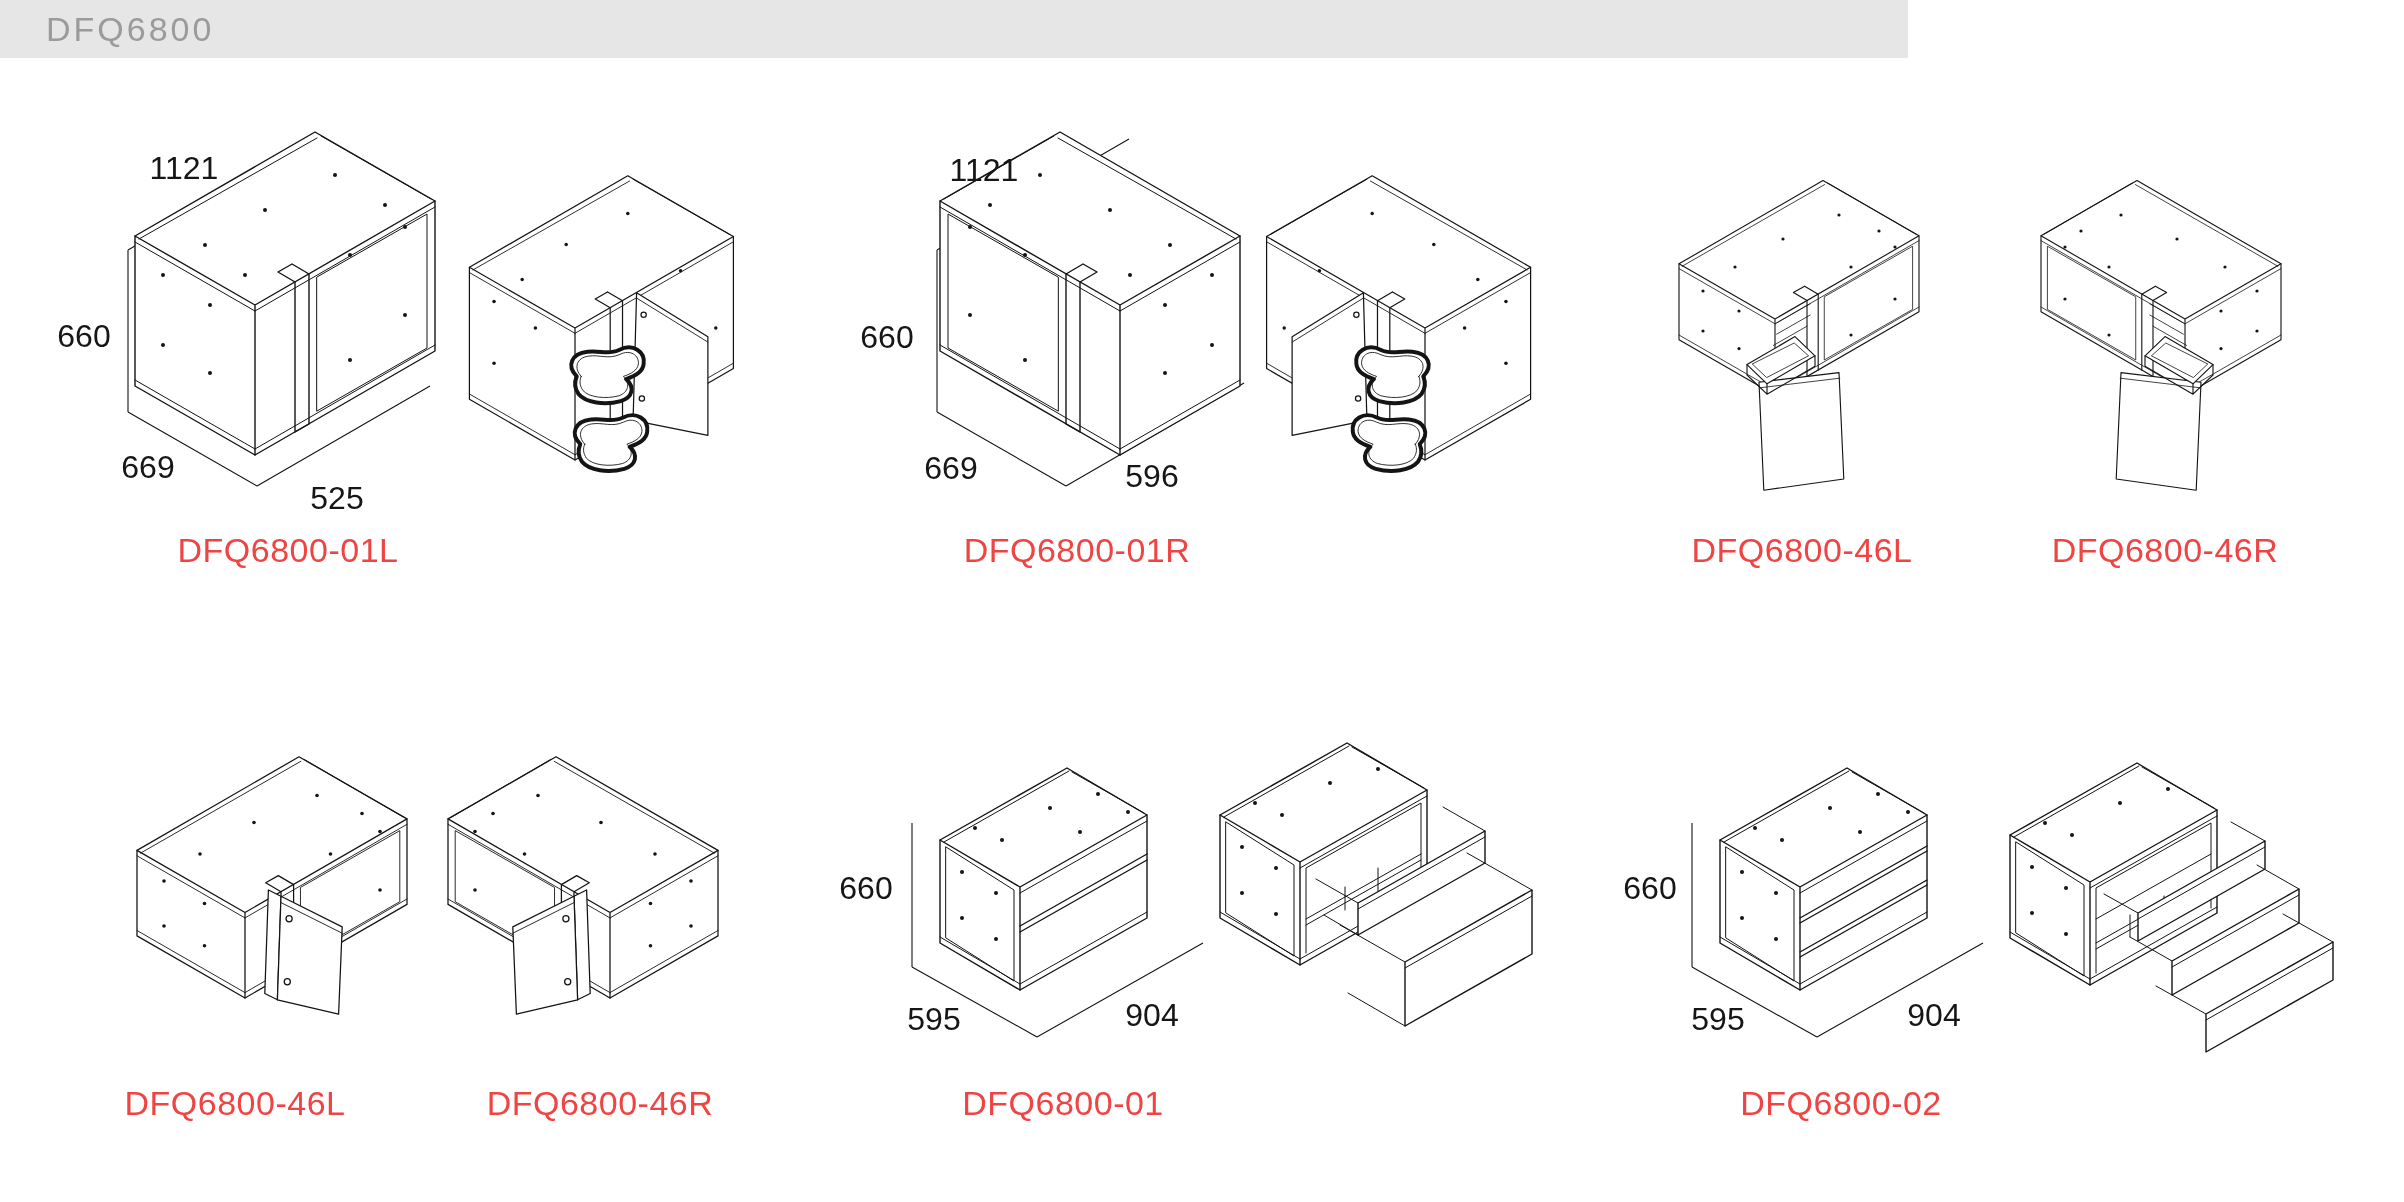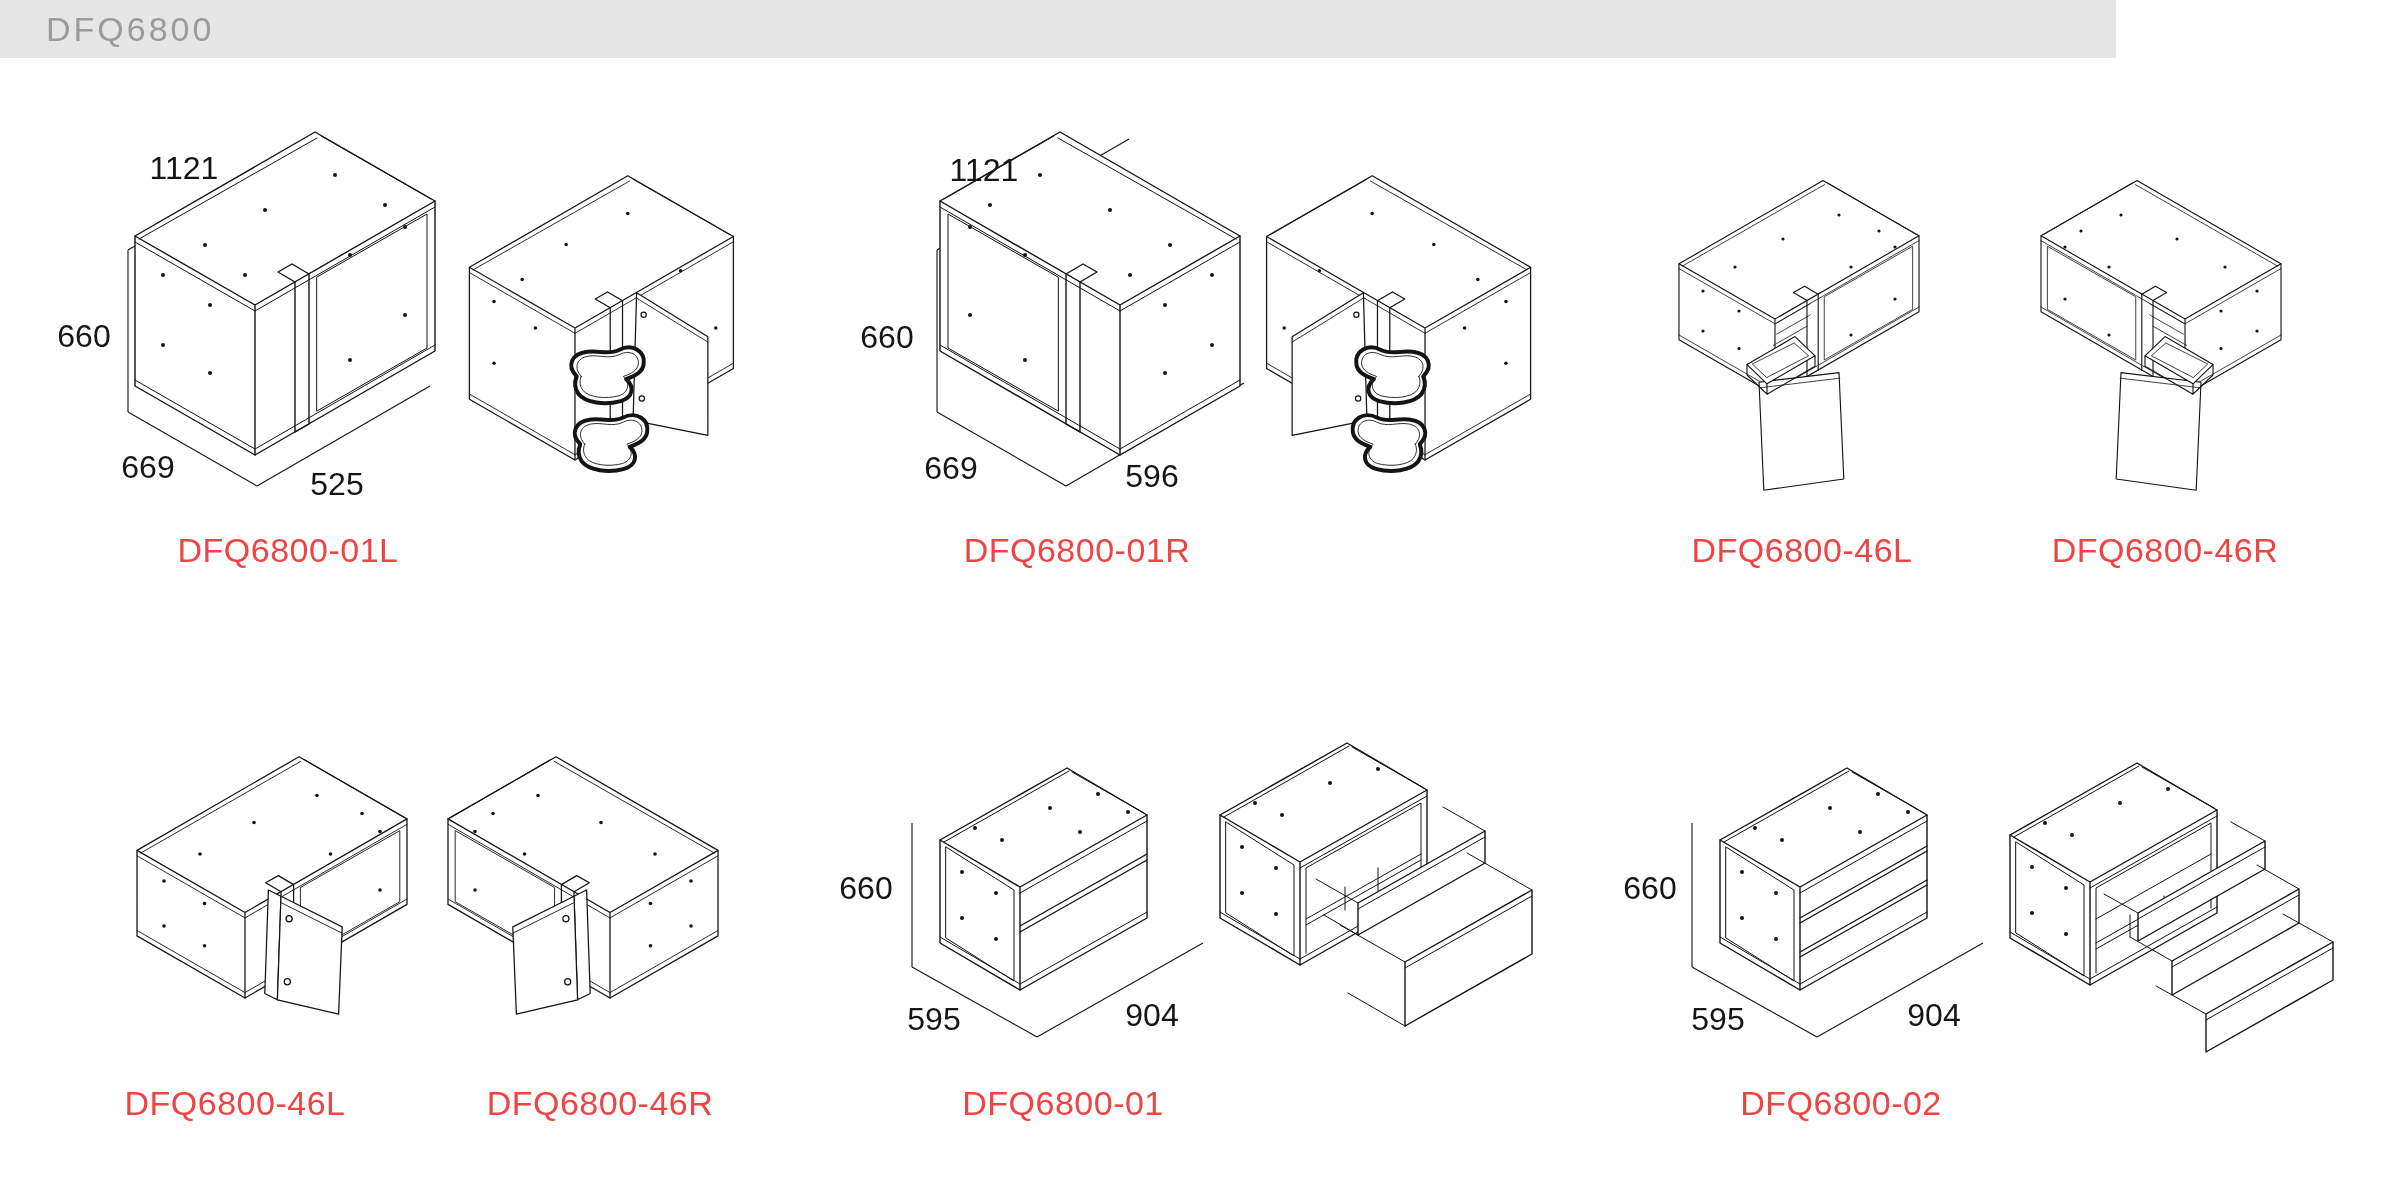--- a/index.html
+++ b/index.html
@@ -1,21 +1,21 @@
 <!DOCTYPE html>
 <html><head>
 <meta charset="utf-8">
 <style>
   html,body{margin:0;padding:0;background:#ffffff;}
   .page{
     position:relative;width:2404px;height:1202px;background:#ffffff;
     font-family:"Liberation Sans", sans-serif;overflow:hidden;
   }
   .header-bar{
-    position:absolute;top:0;left:0;width:2116px;height:58px;
+    position:absolute;top:0;left:0;width:1908px;height:58px;
     background:#e6e6e6;display:flex;align-items:center;z-index:5;text-align:right;
   }
   .page-title{
     margin-left:46px;font-size:34px;letter-spacing:3px;color:#9b9b9b;
   }
   .drawings-svg{position:absolute;top:0;left:0;z-index:1;}
   .dim{
     position:absolute;transform:translateX(-50%);font-size:32px;color:#161616;
     white-space:nowrap;z-index:2;text-align:right;
   }
@@ -255,21 +255,21 @@
     <use href="#cornerAjarL" transform="translate(610,998) scale(-0.9,0.9)"></use>
     <use href="#drawer2closed" transform="translate(1020,990)"></use>
     <use href="#drawer2open" transform="translate(1300,965)"></use>
     <use href="#drawer3closed" transform="translate(1800,990)"></use>
     <use href="#drawer3open" transform="translate(2090,985)"></use>
   </svg>
 
   <span class="dim" style="left:184px;top:150px">1121</span>
   <span class="dim" style="left:84px;top:318px">660</span>
   <span class="dim" style="left:148px;top:449px">669</span>
-  <span class="dim" style="left:337px;top:466px">525</span>
+  <span class="dim" style="left:337px;top:480px">525</span>
   <div class="model-label" style="left:288px;top:531px">DFQ6800-01L</div>
 
   <span class="dim" style="left:984px;top:152px">1121</span>
   <span class="dim" style="left:887px;top:319px">660</span>
   <span class="dim" style="left:951px;top:450px">669</span>
   <span class="dim" style="left:1152px;top:458px">596</span>
   <div class="model-label" style="left:1077px;top:531px">DFQ6800-01R</div>
 
   <div class="model-label" style="left:1802px;top:531px">DFQ6800-46L</div>
   <div class="model-label" style="left:2165px;top:531px">DFQ6800-46R</div>

